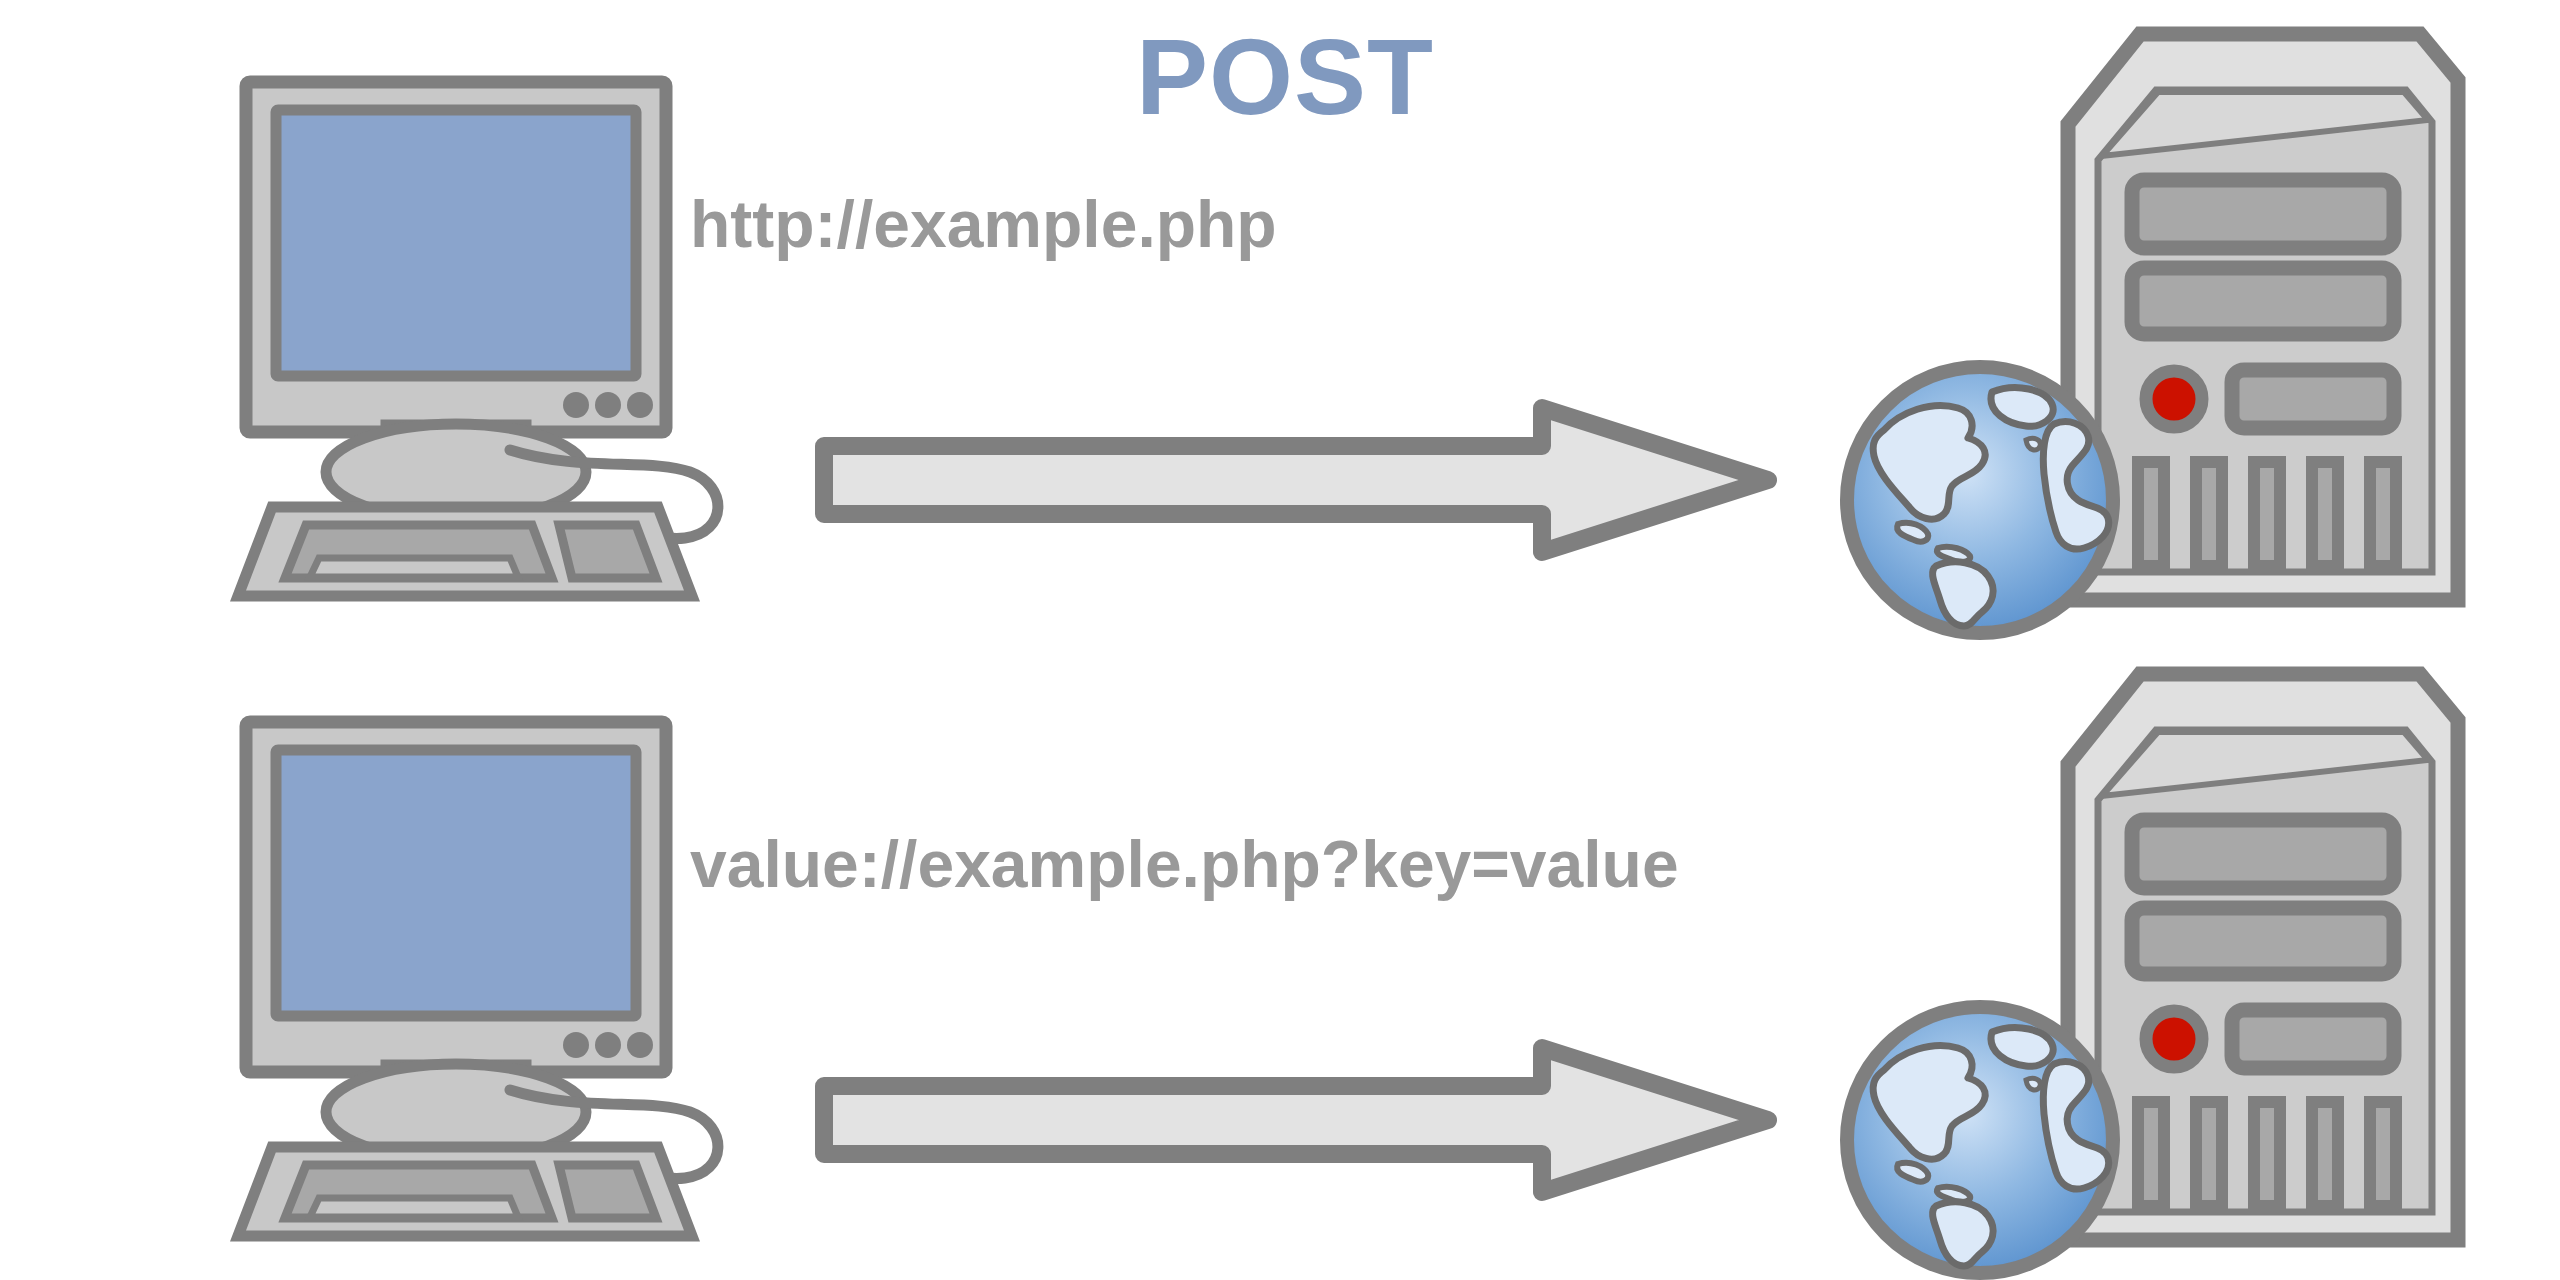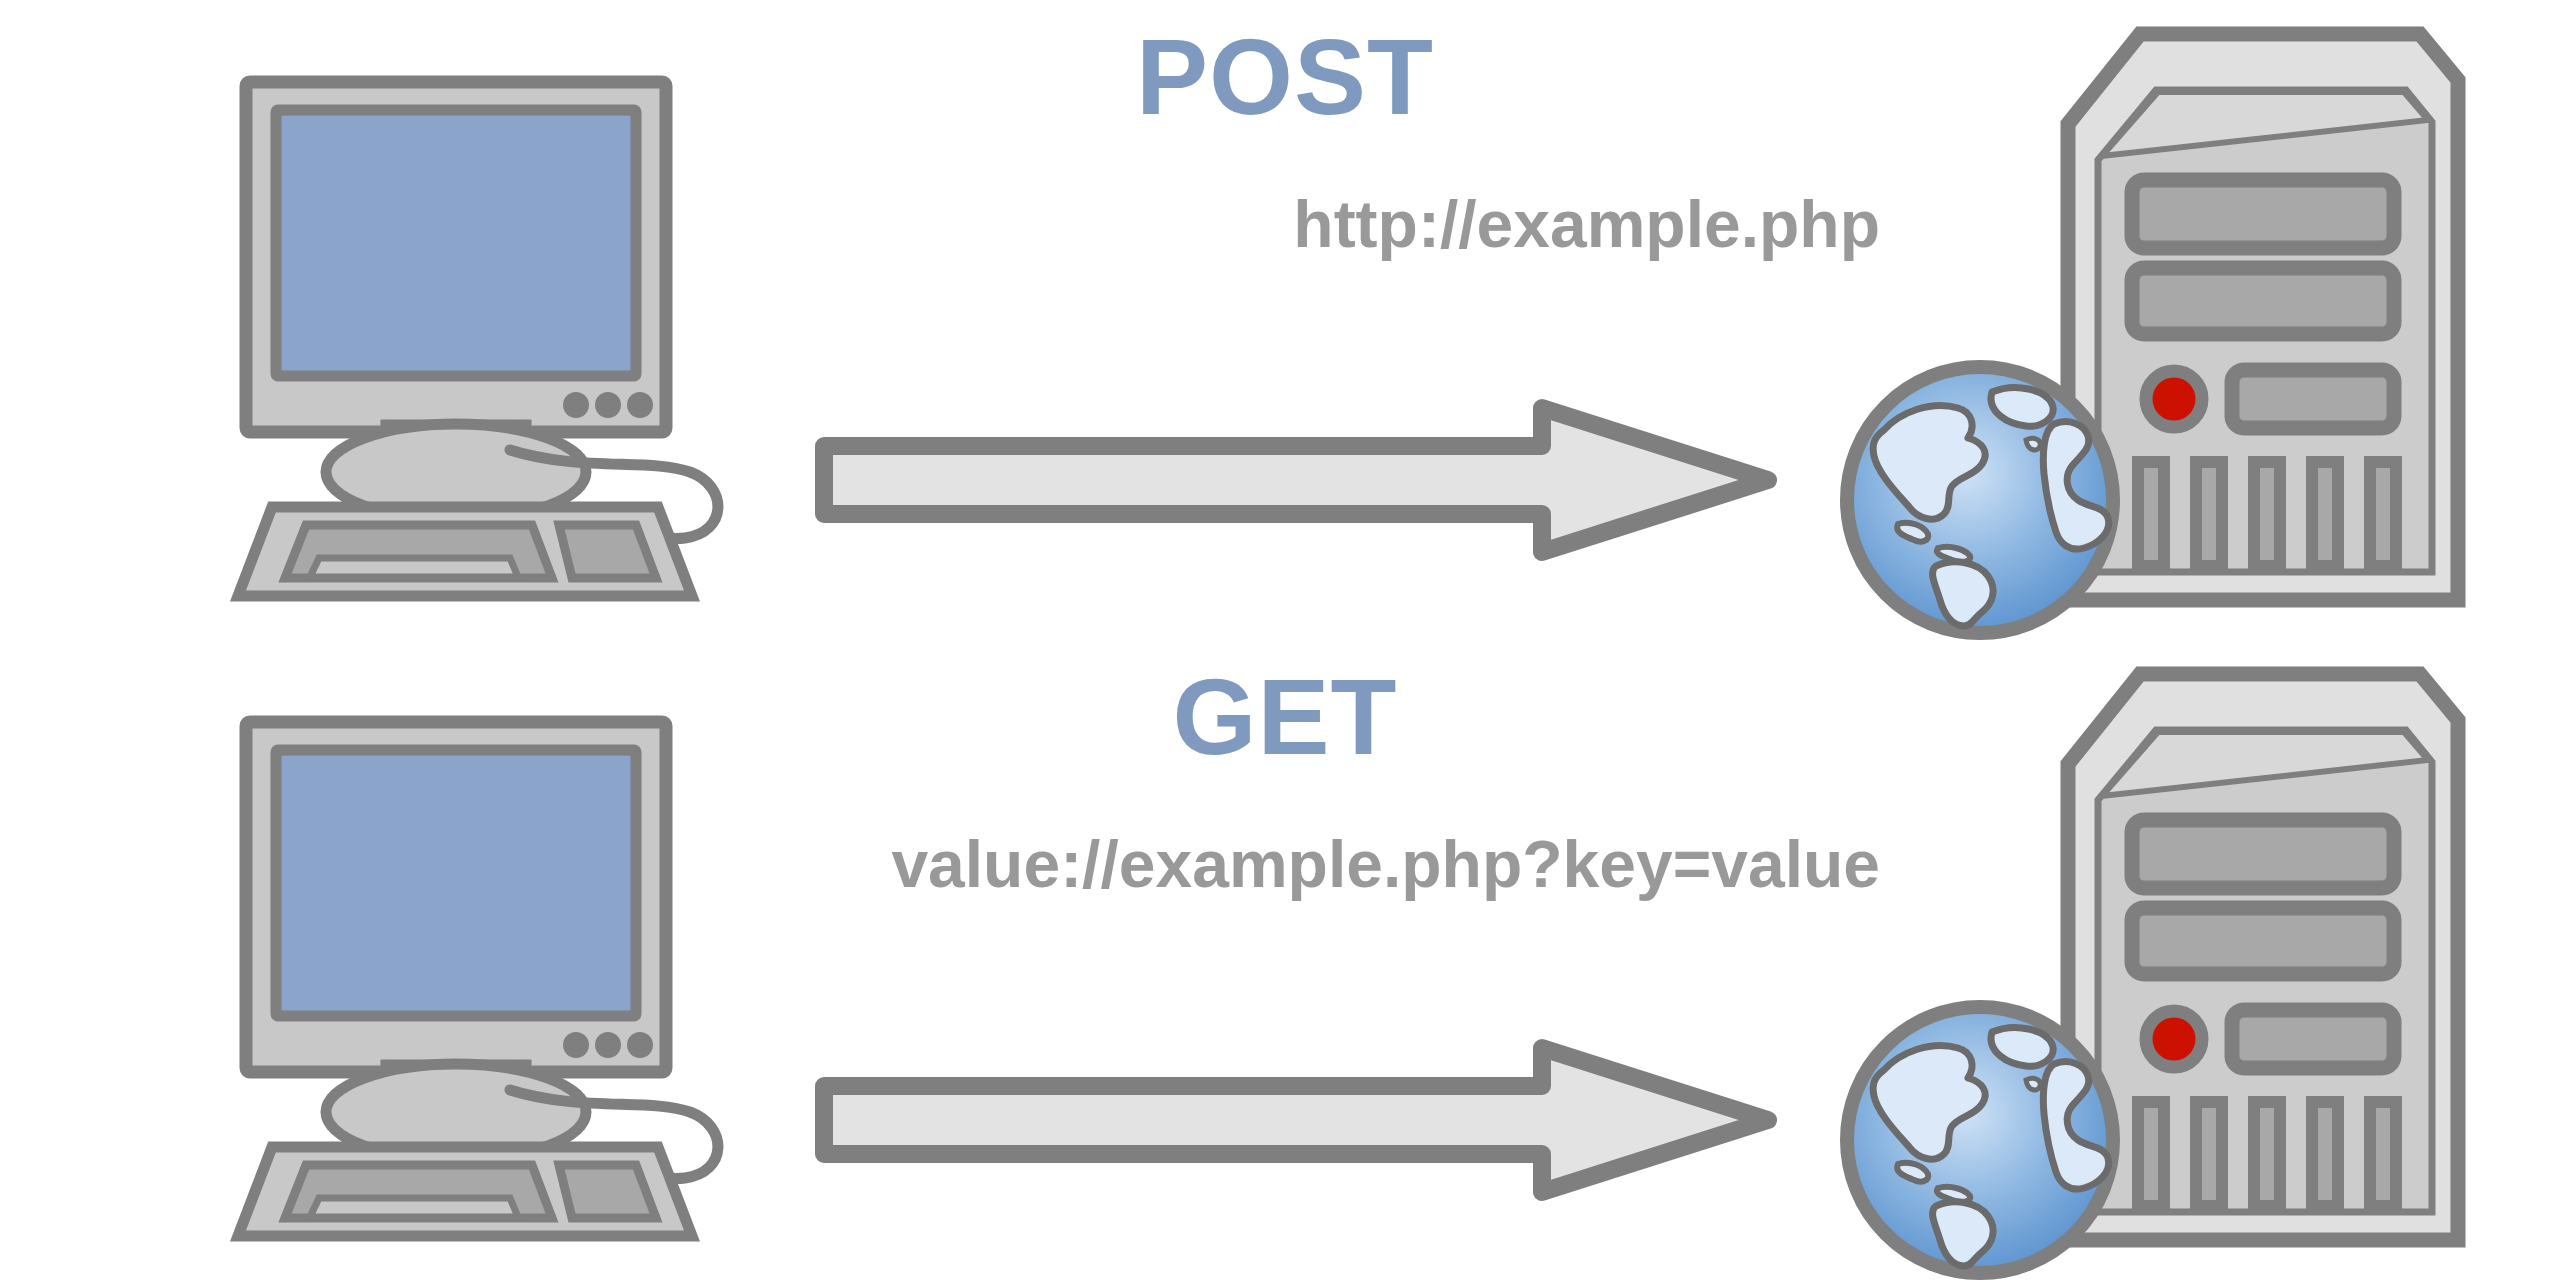--- a/index.html
+++ b/index.html
@@ -47,21 +47,21 @@
     color: #8099bf;
     letter-spacing: 1px;
     line-height: 1.05;
     white-space: nowrap;
   }
   .label-url {
     position: absolute;
     left: 690px;
     top: 190px;
     width: 1190px;
-    text-align: right;
+    text-align: left;
     font-size: 66px;
     font-weight: bold;
     color: #999999;
     line-height: 1.05;
     white-space: nowrap;
   }
   svg { display: block; overflow: visible; }
 </style>
 </head>
 <body>
@@ -177,21 +177,20 @@
         <rect x="206" y="405" width="140" height="38" fill="#c8c8c8" stroke="#7f7f7f" stroke-width="11"></rect>
         <ellipse cx="276" cy="452" rx="130" ry="48" fill="#c8c8c8" stroke="#7f7f7f" stroke-width="11"></ellipse>
         <path d="M330 430 C 400 452, 470 438, 510 452 C 548 466, 548 512, 505 518 C 480 521, 470 510, 470 500" fill="none" stroke="#7f7f7f" stroke-width="11" stroke-linecap="round"></path>
         <path d="M58 576 L 92 487 L 478 487 L 512 576 Z" fill="#c8c8c8" stroke="#7f7f7f" stroke-width="11"></path>
         <path d="M105 558 L 126 505 L 352 505 L 372 558 Z" fill="#a8a8a8" stroke="#7f7f7f" stroke-width="9"></path>
         <path d="M130 557 L 139 538 L 330 538 L 338 557 Z" fill="#c8c8c8" stroke="#7f7f7f" stroke-width="7"></path>
         <path d="M392 558 L 379 505 L 456 505 L 476 558 Z" fill="#a8a8a8" stroke="#7f7f7f" stroke-width="9"></path>
       </svg>
     </div>
 
-    <div class="label-method">GET</div>
 
     <div class="label-url">value://example.php?key=value</div>
 
     <div class="node arrow-node">
       <svg width="1010" height="160" viewBox="0 0 1010 160">
         <path d="M34 46 L 752 46 L 752 8 L 978 80 L 752 152 L 752 114 L 34 114 Z" fill="#e3e3e3" stroke="#7f7f7f" stroke-width="18" stroke-linejoin="round" stroke-linecap="round"></path>
       </svg>
     </div>
 
     <div class="node server-node">

